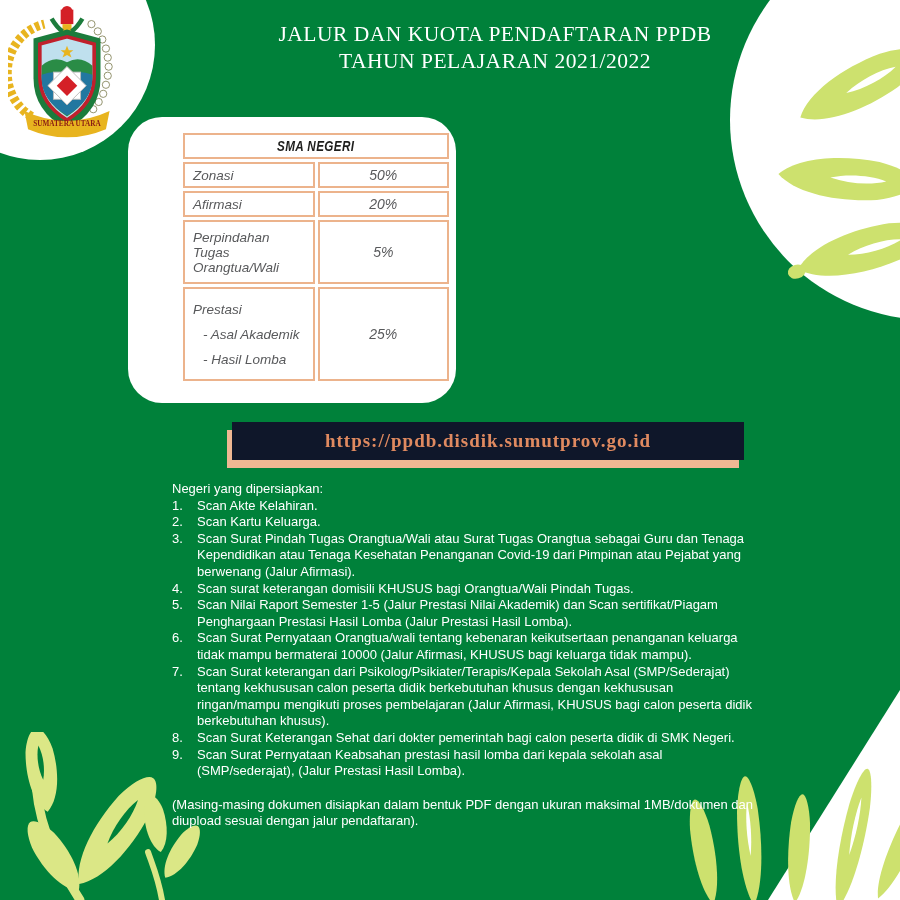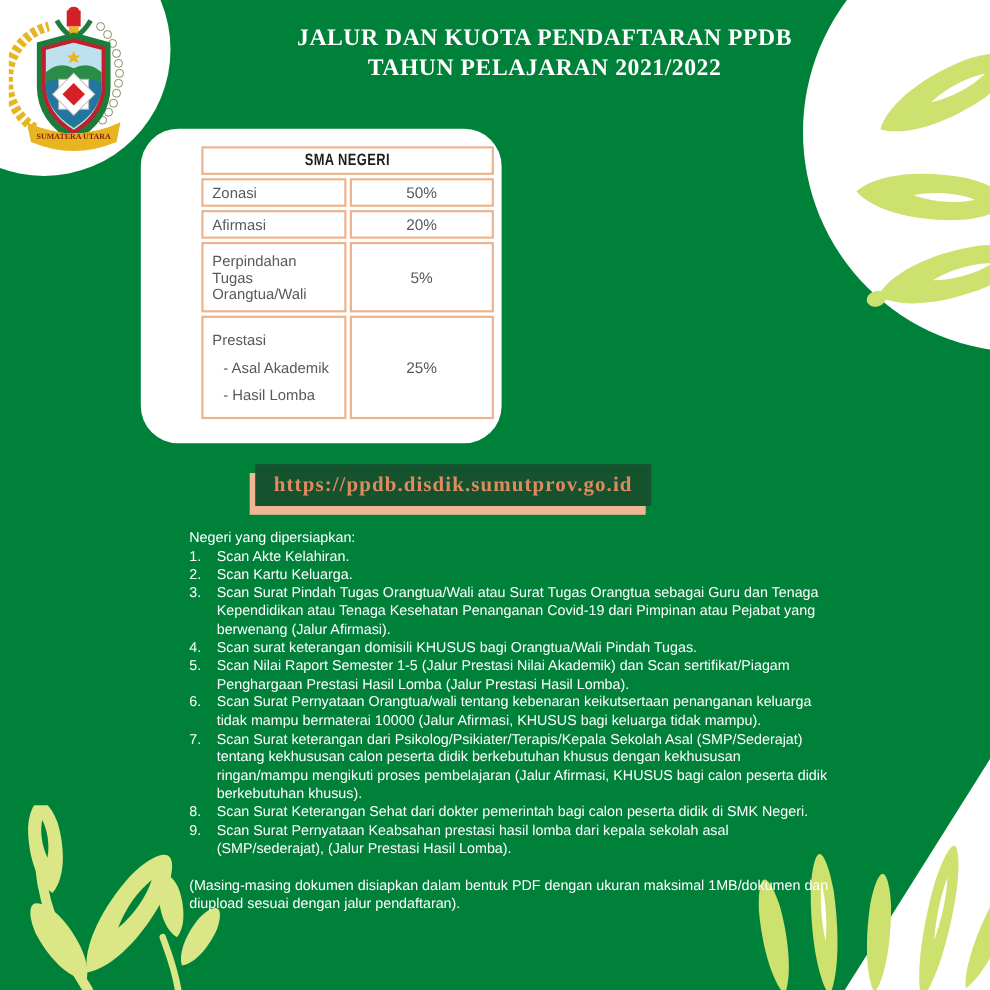--- a/index.html
+++ b/index.html
@@ -15,28 +15,29 @@
     position:absolute;left:-75px;top:-70px;
     width:230px;height:230px;border-radius:50%;
     background:#ffffff;
   }
   .emblem{position:absolute;left:8px;top:6px;}
   
   .title{
     position:absolute;left:150px;top:21px;width:690px;
     text-align:center;color:#ffffff;
     font-family:"Liberation Serif", serif;
-    font-weight:bold;font-size:21.5px;line-height:27px;
+    font-weight:normal;font-size:21.5px;line-height:27px;
     letter-spacing:0.5px;
   }
   
   .quota-card{
     position:absolute;left:128px;top:117px;
     width:328px;height:286px;background:#ffffff;
     border-radius:34px;
+    font-style:italic;
   }
   table.quota{
     position:absolute;left:52px;top:13px;
     border-collapse:separate;border-spacing:3px;
     width:272px;
   }
   table.quota td, table.quota th{
     border:2px solid #ecb38c;
     padding:1px 8px;
     background:#fff;
@@ -52,22 +53,22 @@
     height:20px;
   }
   td.kuota{
     color:#58595b;font-size:14px;text-align:center;width:50%;
   }
   td.tall{height:58px;}
   td.taller{height:88px;margin-top:44px;}
   .sub-line{margin:10px 0 0 10px;}
   
   .url-banner{
-    position:absolute;left:232px;top:422px;width:360px;height:38px;
-    background:#14532d;
+    position:absolute;left:232px;top:422px;width:512px;height:38px;
+    background:#0f172a;
     box-shadow:-5px 8px 0 #efb893;
     display:flex;align-items:center;justify-content:center;
     cursor:pointer;
   }
   .url-banner span{
     font-family:"Liberation Serif", serif;font-weight:bold;
     font-size:19px;color:#e08a60;letter-spacing:1px;
   }
   
   .docs{

